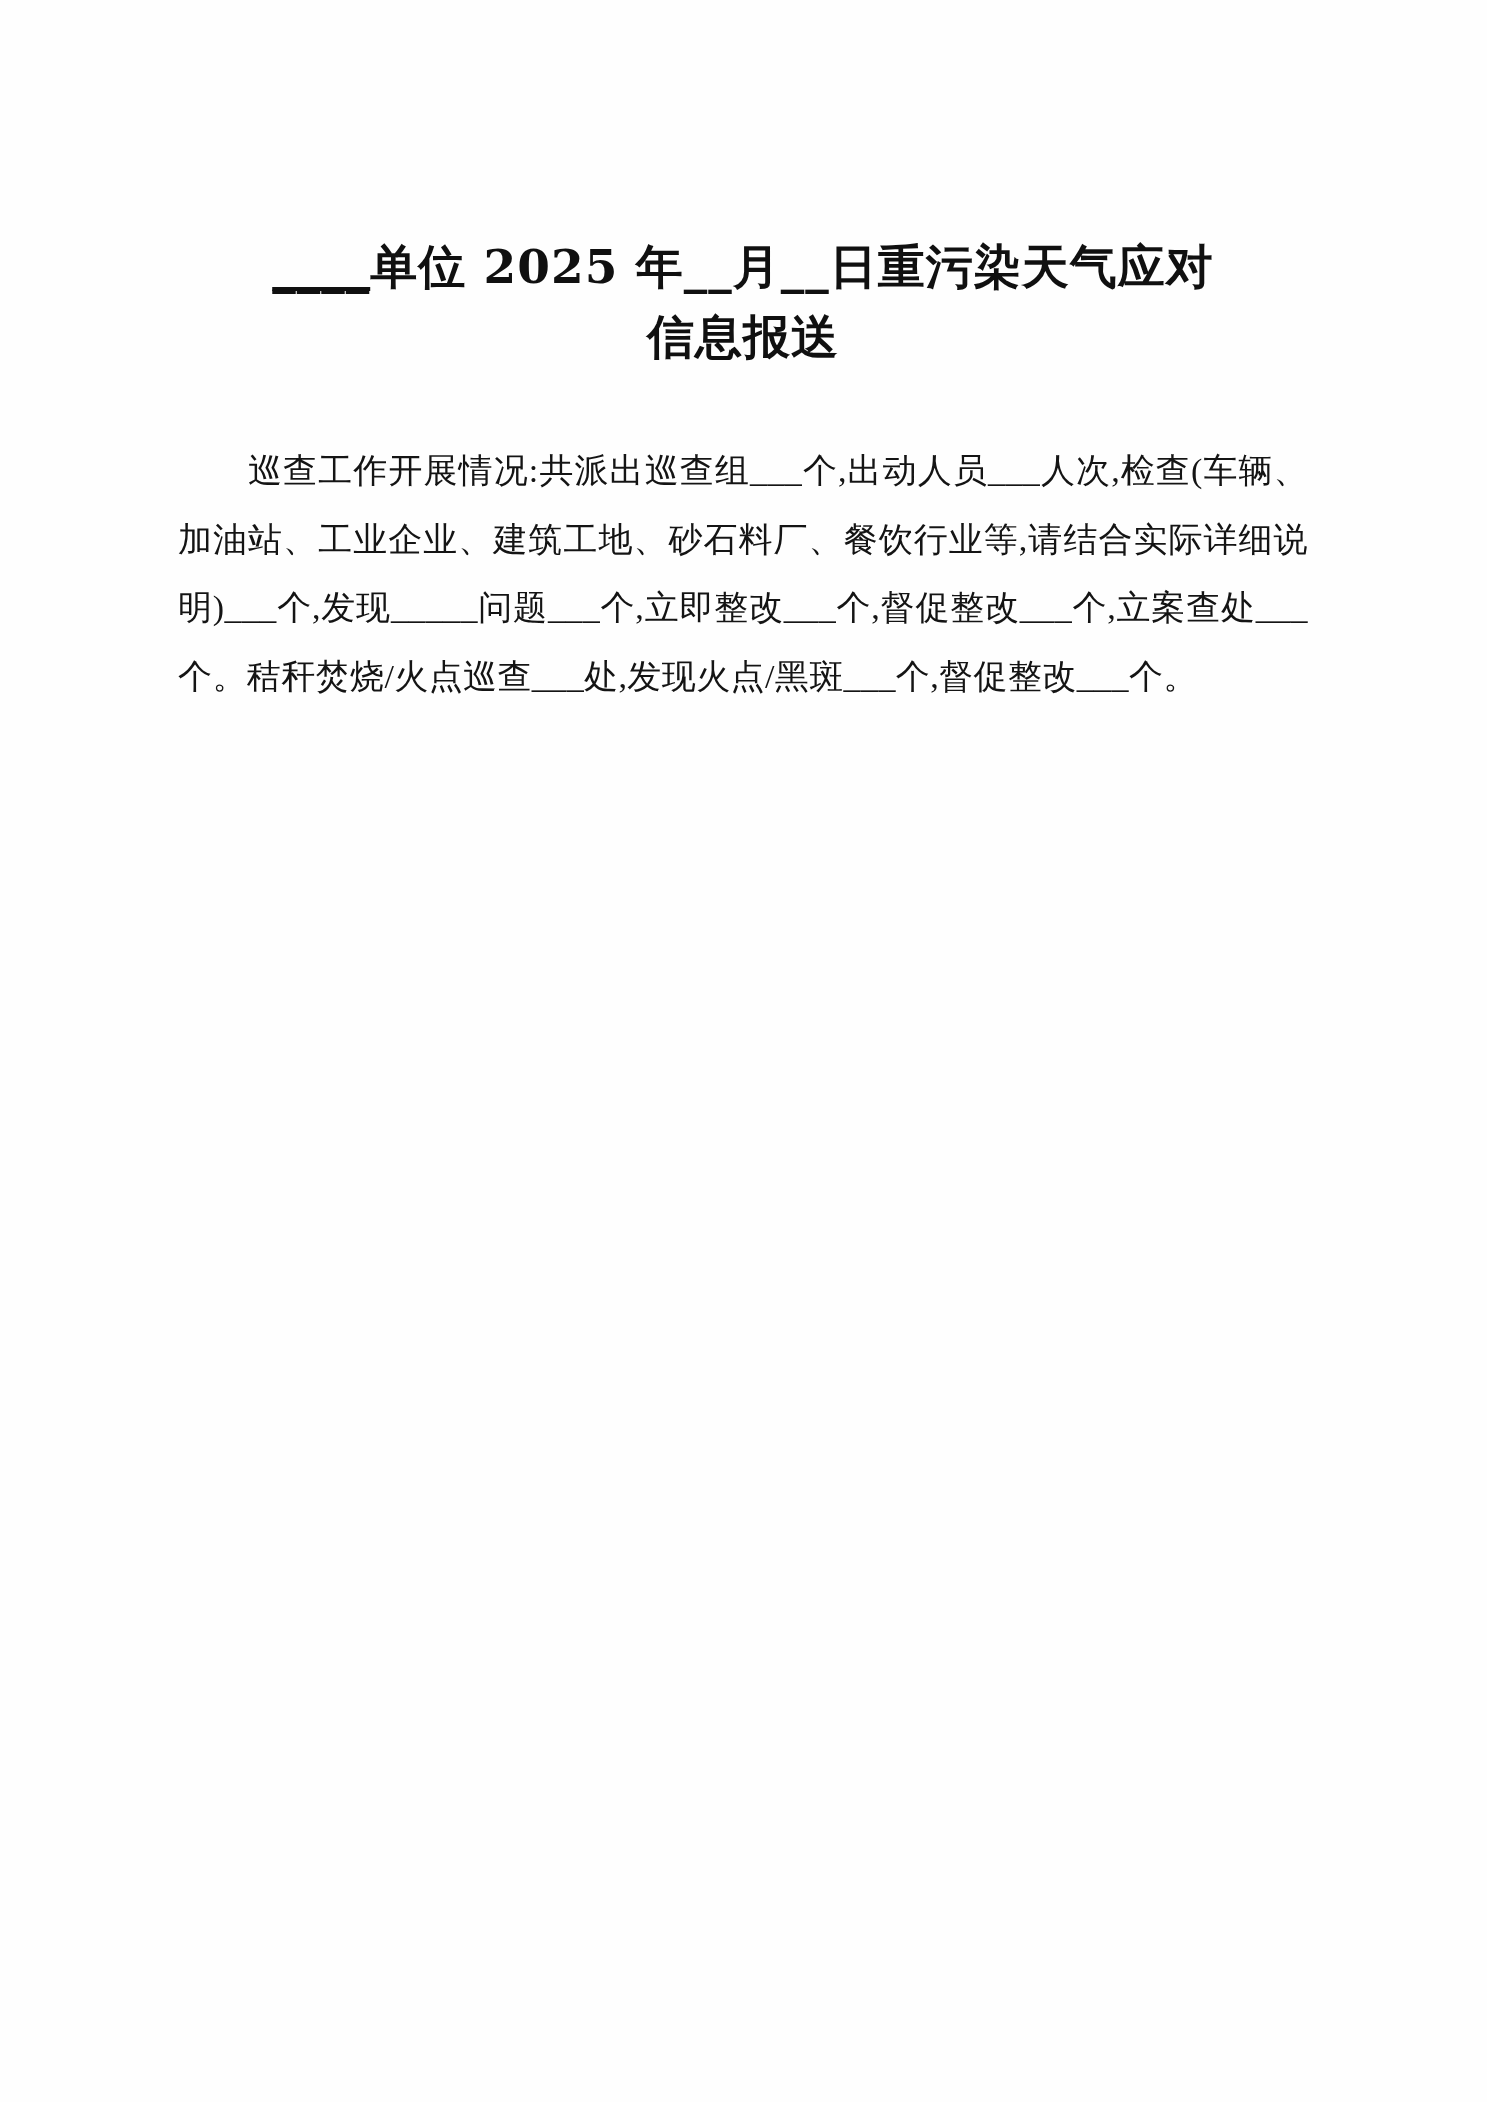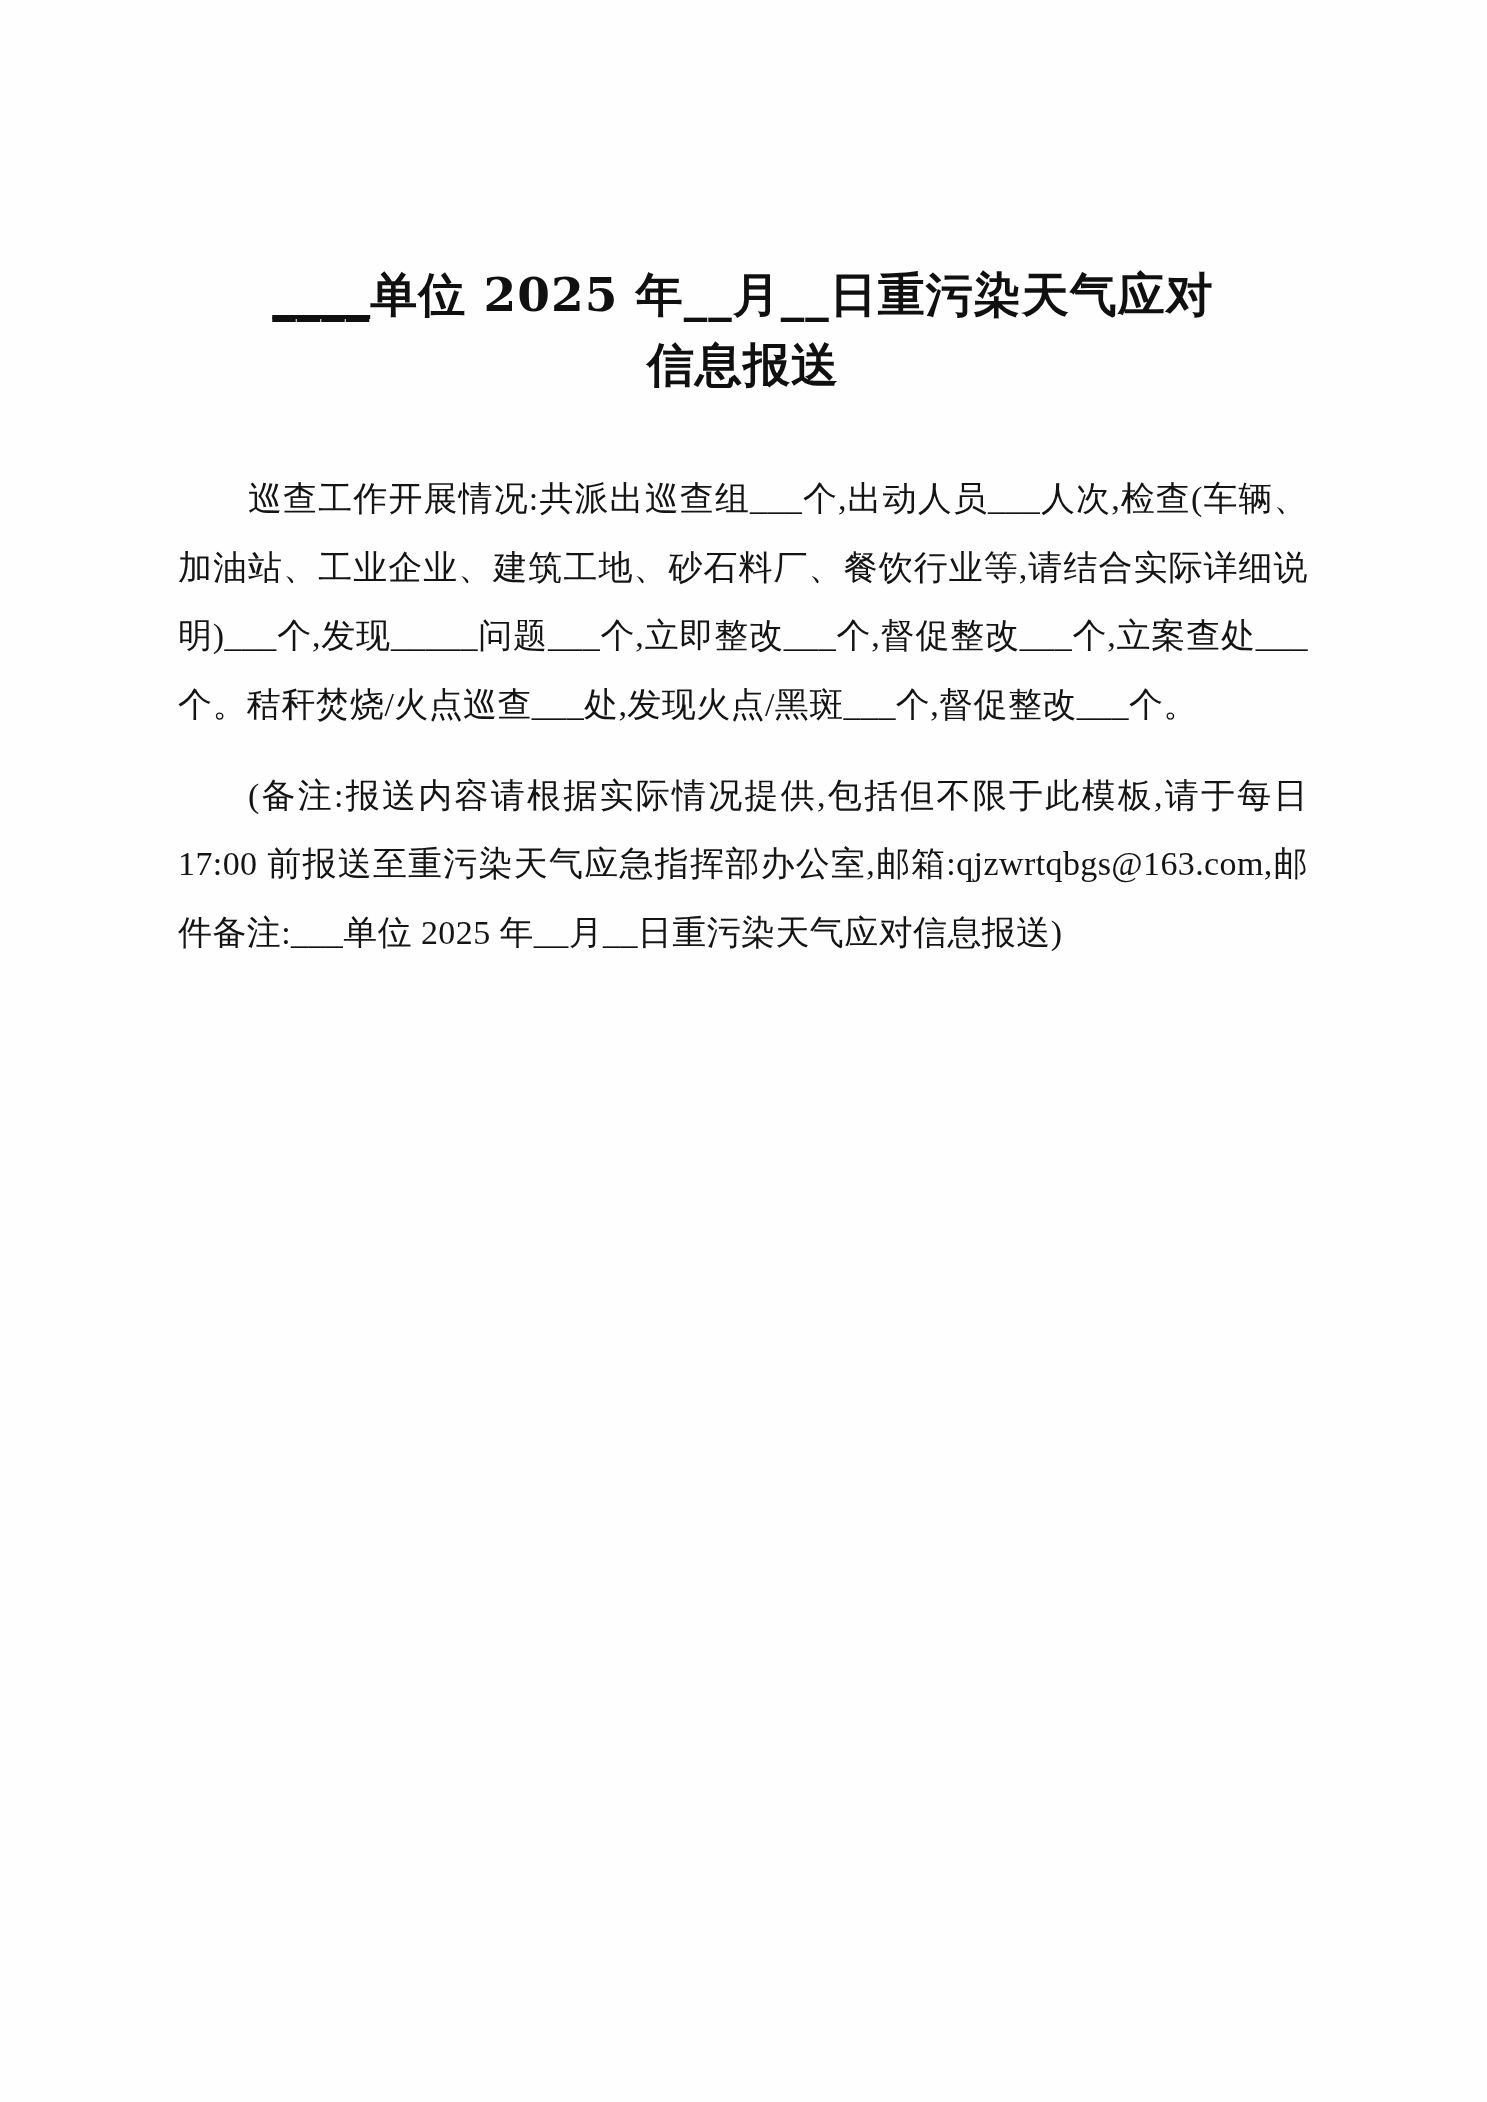--- a/index.html
+++ b/index.html
@@ -20,21 +20,20 @@
     left: 0; top: 0;
     width: 1487px;
     height: 2102px;
     background: #fefefe;
   }
   .doc {
     position: absolute;
     left: 178px;
     top: 232px;
     width: 1130px;
-    margin-top: 28px;
   }
   .title {
     text-align: center;
     font-family: "DejaVu Serif", serif;
     font-weight: bold;
     font-size: 47px;
     line-height: 1.48;
     letter-spacing: 1px;
     color: #101010;
   }
@@ -74,21 +73,18 @@
       <span class="line"><span class="u-space">____</span><span>单位 2025 年__月__日重污染天气应对</span></span>
       <span class="line">信息报送</span>
     </div>
 
     <div class="body">
 
       <p class="para">
         <span>巡查工作开展情况:共派出巡查组___个,出动人员___人次,检查(车辆、加油站、工业企业、建筑工地、砂石料厂、餐饮行业等,请结合实际详细说明)___个,发现_____问题___个,立即整改___个,督促整改___个,立案查处___个。秸秆焚烧/火点巡查___处,发现火点/黑斑___个,督促整改___个。</span>
       </p>
 
-      <p class="para second">
-        <span>(备注:报送内容请根据实际情况提供,包括但不限于此模板,请于每日 17:00 前报送至重污染天气应急指挥部办公室,邮箱:qjzwrtqbgs@163.com,邮件备注:___单位 2025 年__月__日重污染天气应对信息报送)</span>
-      </p>
 
     </div>
 
   </div>
 
 </div>
 
 </body></html>

